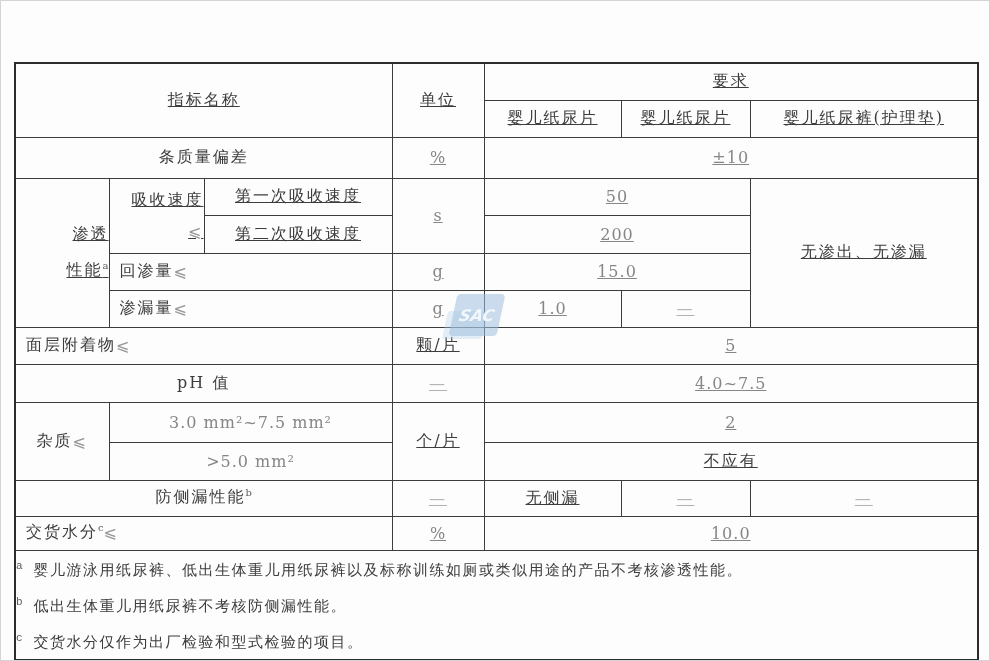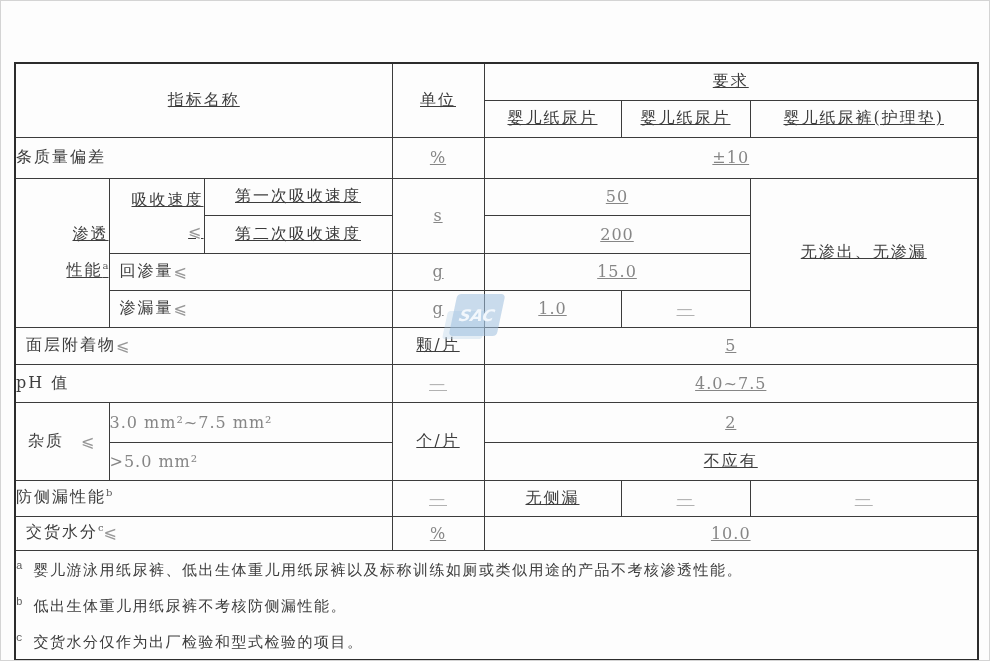--- a/index.html
+++ b/index.html
@@ -14,26 +14,26 @@
     font-weight:bold;font-size:17px;letter-spacing:3px;color:#1f1f1f;
   }
   table.spec{
     position:absolute;left:13px;top:61px;width:963px;
     border-collapse:collapse;table-layout:fixed;
     font-size:16px;letter-spacing:2px;
   }
   table.spec{border:2px solid #2c2c2c;}
   table.spec td{border:1px solid #3c3c3c;vertical-align:middle;overflow:hidden;padding:0;}
   td.c{text-align:center;text-decoration:underline;}
-  td.l{text-align:left;padding-left:10px;}
+  td.l{text-align:center;padding-left:10px;}
   .gray{color:#868686;}
   .dash{color:#b2b2b2;}
   .le{color:#979797;}
   .split{display:flex;justify-content:flex-start;align-items:center;padding:0 13px 0 10px;}
-  .split2{display:flex;justify-content:space-between;align-items:center;padding:0 12px 0 12px;}
+  .split2{display:flex;justify-content:center;align-items:center;padding:0 12px 0 12px;}
   .stack{display:block;text-align:right;line-height:32px;}
   sup.mk{font-size:10px;color:#5a5a5a;letter-spacing:0;}
   td.fnotes{vertical-align:top;padding:9px 14px 0 24px;letter-spacing:1.5px;font-family:Liberation Mono, monospace;}
   .fn-line{font-size:15px;line-height:31px;color:#3d3d3d;white-space:nowrap;}
   .fn-sup{font-size:11px;vertical-align:6px;margin-right:11px;color:#5a5a5a;letter-spacing:0;}
   .num{letter-spacing:1px;}
   .watermark{
     position:absolute;left:452px;top:293px;width:48px;height:42px;z-index:5;
     pointer-events:none;transform:skewX(-12deg);border-radius:4px;
     background:rgba(158,192,222,0.55);

